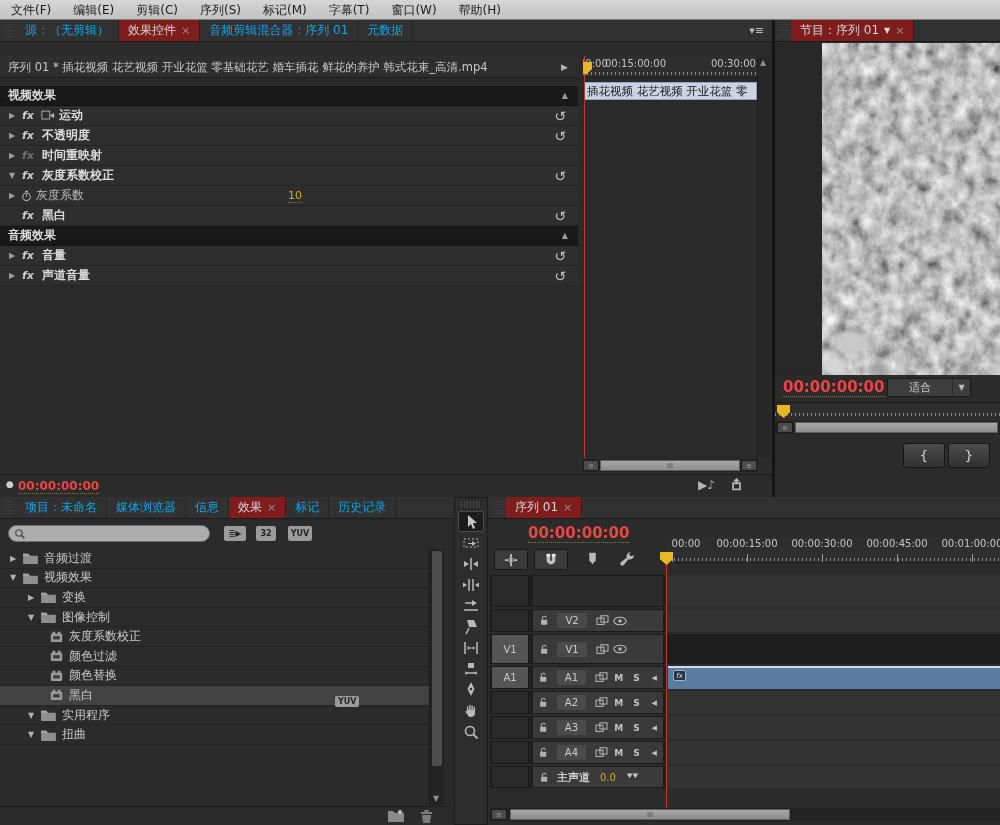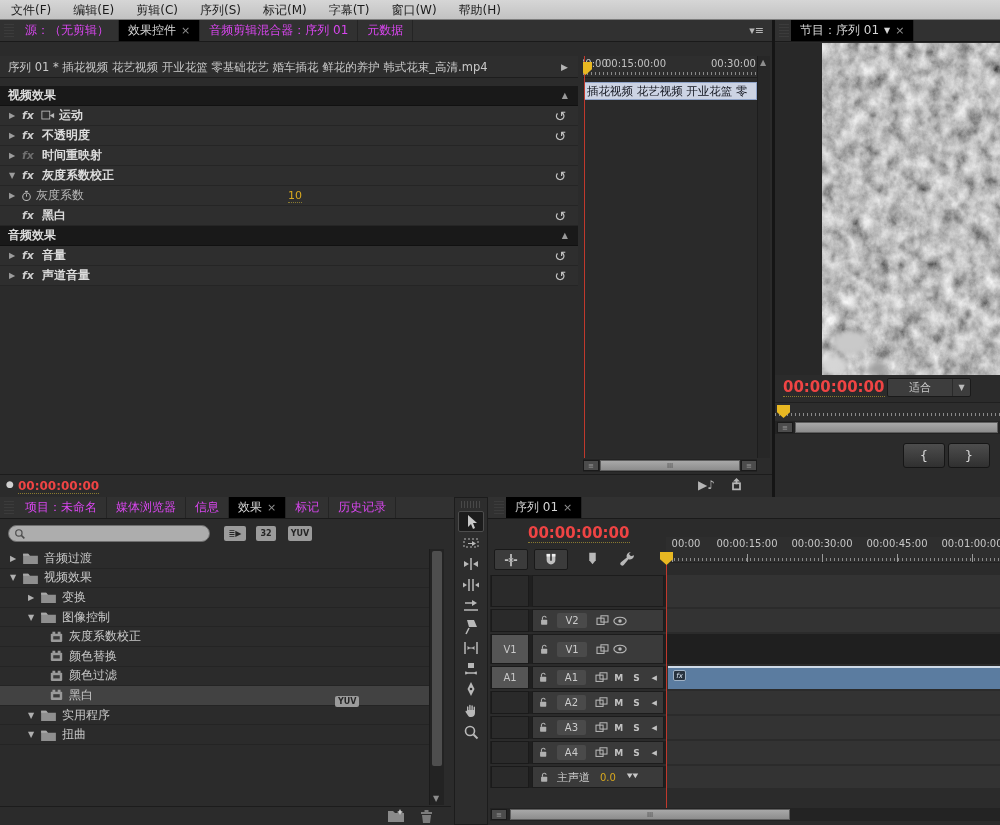--- a/index.html
+++ b/index.html
@@ -6,22 +6,22 @@
   *{box-sizing:border-box;font-family:"DejaVu Sans","Liberation Sans",sans-serif;}
   .app{position:relative;width:1000px;height:825px;background:#151515;overflow:hidden;}
 
   
   .menubar{position:absolute;left:0;top:0;width:1000px;height:20px;background:linear-gradient(#d6d6d6,#c2c2c2);border-bottom:1px solid #7e7e7e;display:flex;align-items:center;}
   .menubar .mitem{font-size:12px;color:#1b1b1b;padding:0 11px;line-height:20px;white-space:nowrap;}
 
   
   .panel{position:absolute;background:#2b2b2b;}
   .tabbar{position:absolute;left:0;top:0;right:0;height:22px;background:#313131;border-bottom:1px solid #1a1a1a;display:flex;align-items:stretch;overflow:hidden;}
-  .tab{display:flex;align-items:center;gap:5px;padding:0 9px;font-size:12px;color:#d946ef;border-right:1px solid #242424;white-space:nowrap;}
-  .tab.active{background:#000000;color:#d6d6d6;justify-content:space-between;}
+  .tab{display:flex;align-items:center;gap:5px;padding:0 9px;font-size:12px;color:#0ea5e9;border-right:1px solid #242424;white-space:nowrap;}
+  .tab.active{background:#7f1d1d;color:#d6d6d6;justify-content:space-between;}
   .tab .close{color:#8f8f8f;font-size:11px;}
   .grip{width:10px;background:repeating-linear-gradient(#3e3e3e 0 1px,transparent 1px 3px);margin:4px 2px 4px 4px;opacity:.8;}
   .panelMenu{margin-left:auto;color:#b5b5b5;font-size:11px;padding:0 8px;display:flex;align-items:center;}
 
   
   .ecp{left:0;top:20px;width:772px;height:477px;}
   .ecp .clipRow{position:absolute;left:0;top:36px;width:578px;height:22px;background:#2e2e2e;border-bottom:1px solid #1d1d1d;color:#c9c9c9;font-size:11.5px;line-height:22px;padding:0 14px 0 8px;white-space:nowrap;overflow:hidden;}
   .ecp .clipTri{position:absolute;left:561px;top:36px;width:16px;height:22px;color:#b5b5b5;font-size:9px;line-height:22px;}
   .fxList{position:absolute;left:0;top:66px;width:578px;}
   .fxRow{position:relative;height:20px;border-bottom:1px solid #252525;display:flex;align-items:center;background:#2e2e2e;}
@@ -104,21 +104,21 @@
   .patch{position:absolute;left:1px;top:0;width:38px;height:100%;background:#2a2a2a;border:1px solid #1a1a1a;color:#c9c9c9;font-size:10px;display:flex;align-items:center;justify-content:center;}
   .patch.on{background:#555555;}
   .thead{position:absolute;left:42px;top:0;width:132px;height:100%;background:#3a3a3a;border:1px solid #1c1c1c;display:flex;align-items:center;}
   .namechip{width:30px;height:15px;background:#4a4a4a;border-radius:2px;color:#cccccc;font-size:10px;text-align:center;line-height:15px;margin-left:4px;}
   .tcell{width:18px;display:flex;justify-content:center;color:#c2c2c2;font-size:9px;font-weight:bold;}
   .tcontent{position:absolute;left:176px;top:0;right:0;height:100%;background:#333333;}
   .clipV{position:absolute;left:0;top:0;right:0;height:100%;background:#c9cdd9;border-top:1px solid #eceff5;color:#0c0c0c;font-size:10.5px;line-height:21px;white-space:nowrap;overflow:hidden;padding-left:4px;}
   .clipA{position:absolute;left:2px;top:0;right:0;height:100%;background:#5b7ca0;border-top:2px solid #cfdbe8;}
   .fxchip{position:absolute;left:5px;top:2px;width:13px;height:11px;background:#27323e;border:1px solid #9fb2c6;border-radius:2px;color:#d9e4f2;font-size:7px;font-style:italic;text-align:center;line-height:10px;}
   .mval{color:#d8a81f;font-size:10px;margin-left:10px;}
-  .mname{color:#cccccc;font-size:11px;margin-left:4px;white-space:nowrap;}
+  .mname{color:#cccccc;font-size:11px;margin-left:4px;white-space:nowrap;font-weight:bold;}
   .tlHsb{left:0;top:311px;width:510px;}
 
   svg{display:block;}
 </style>
 </head>
 <body>
 
 <div class="app">
 
   <div class="menubar" id="menubar">
@@ -392,32 +392,32 @@
         </div>
         <div class="trow" style="padding-left: 50px;">
           <span>
             <svg width="13" height="12" viewBox="0 0 16 14">
               <rect x="1" y="3" width="14" height="10" rx="1" fill="#9a9a9a"></rect>
               <rect x="3" y="0.5" width="3.5" height="3" fill="#9a9a9a"></rect>
               <rect x="9.5" y="0.5" width="3.5" height="3" fill="#9a9a9a"></rect>
               <rect x="4" y="6" width="8" height="4" fill="#3a3a3a"></rect>
             </svg>
           </span>
-          <span class="lbl">颜色替换</span>
+          <span class="lbl">颜色过滤</span>
         </div>
         <div class="trow" style="padding-left: 50px;">
           <span>
             <svg width="13" height="12" viewBox="0 0 16 14">
               <rect x="1" y="3" width="14" height="10" rx="1" fill="#9a9a9a"></rect>
               <rect x="3" y="0.5" width="3.5" height="3" fill="#9a9a9a"></rect>
               <rect x="9.5" y="0.5" width="3.5" height="3" fill="#9a9a9a"></rect>
               <rect x="4" y="6" width="8" height="4" fill="#3a3a3a"></rect>
             </svg>
           </span>
-          <span class="lbl">颜色过滤</span>
+          <span class="lbl">颜色替换</span>
         </div>
         <div class="trow sel" style="padding-left: 50px;">
           <span>
             <svg width="13" height="12" viewBox="0 0 16 14">
               <rect x="1" y="3" width="14" height="10" rx="1" fill="#9a9a9a"></rect>
               <rect x="3" y="0.5" width="3.5" height="3" fill="#9a9a9a"></rect>
               <rect x="9.5" y="0.5" width="3.5" height="3" fill="#9a9a9a"></rect>
               <rect x="4" y="6" width="8" height="4" fill="#3a3a3a"></rect>
             </svg>
           </span>

